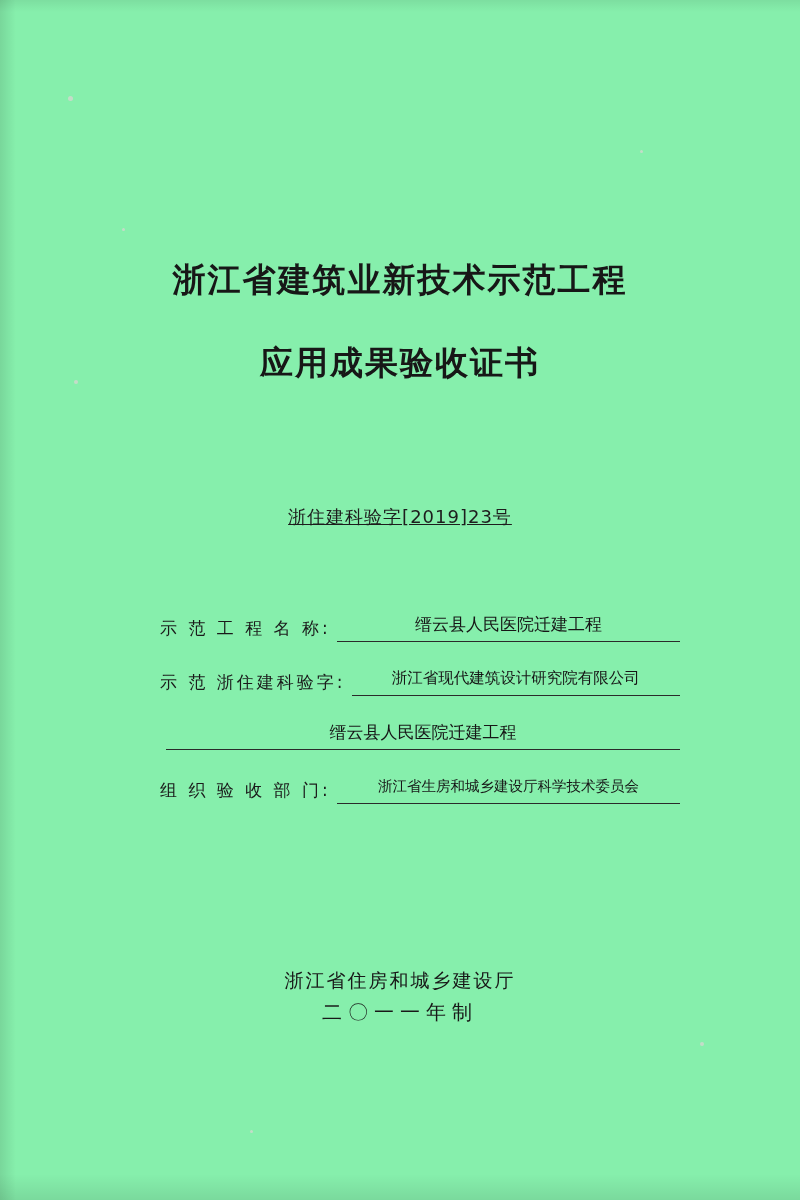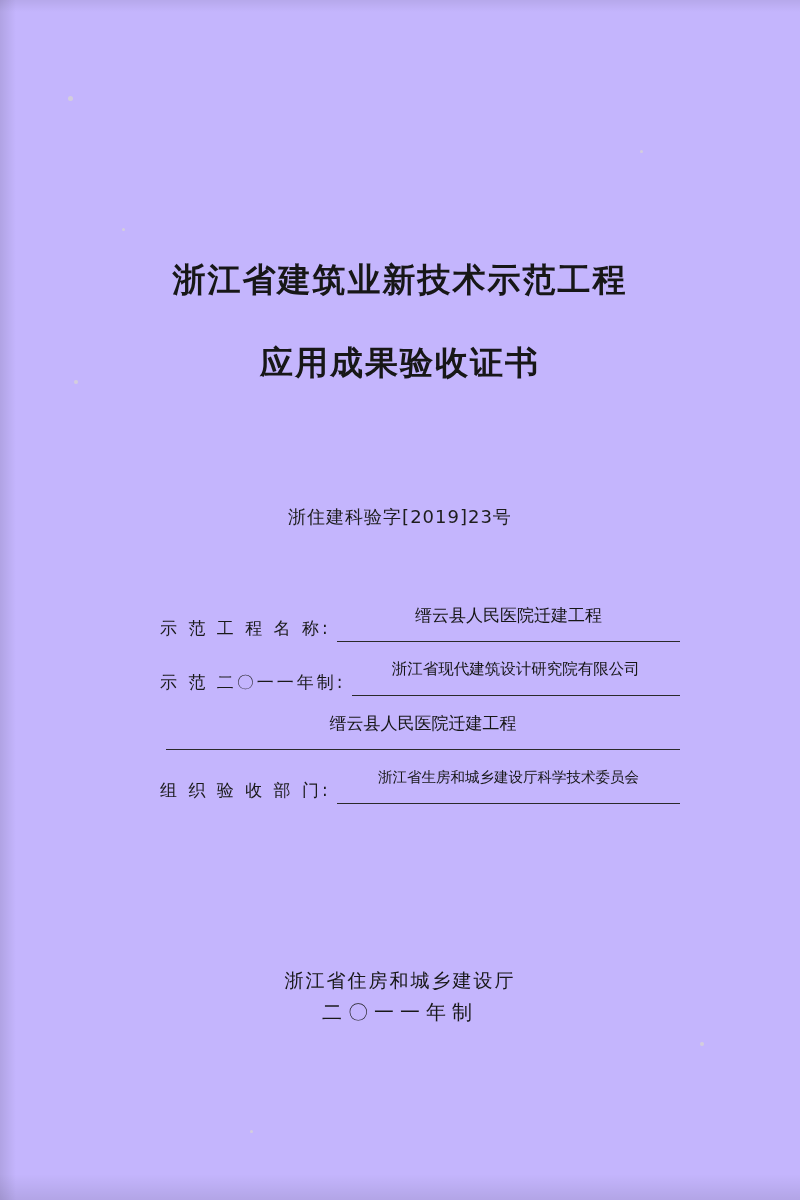--- a/index.html
+++ b/index.html
@@ -11,21 +11,21 @@
     height: 1200px;
     background: #ffffff;
     font-family: "DejaVu Sans", sans-serif;
     color: #141414;
     overflow: hidden;
   }
   .page {
     position: relative;
     width: 800px;
     height: 1200px;
-    background: #c4b5fd;
+    background: #86efac;
     box-sizing: border-box;
   }
   
   .speck {
     position: absolute;
     background: #d8d6d2;
     border-radius: 50%;
     opacity: .75;
   }
   .edge-shadow-left {
@@ -70,20 +70,21 @@
 
   .doc-number {
     position: absolute;
     top: 505px;
     left: 0;
     width: 800px;
     text-align: center;
     font-size: 18px;
     letter-spacing: 1px;
     color: #1d1d1d;
+    text-decoration: underline;
   }
 
   .fields {
     position: absolute;
     top: 612px;
     left: 160px;
     width: 520px;
   }
   .field-row {
     display: flex;
@@ -98,21 +99,21 @@
     line-height: 28px;
   }
   .field-label.spaced-sm   { letter-spacing: 3px; }
   .field-value {
     flex: 1;
     margin-left: 6px;
     border-bottom: 1px solid #2a2a2a;
     text-align: center;
     font-size: 17px;
     line-height: 26px;
-    padding-bottom: 13px;
+    padding-bottom: 4px;
     color: #161616;
     white-space: nowrap;
   }
   .field-value.small { font-size: 15.5px; }
   .field-value.tiny  { font-size: 14.5px; }
 
   .footer {
     position: absolute;
     top: 968px;
     left: 0;
@@ -154,21 +155,21 @@
   <div class="doc-number">浙住建科验字[2019]23号</div>
 
   <div class="fields">
 
     <div class="field-row">
       <span class="field-label spaced-sm">示 范 工 程 名  称:</span>
       <span class="field-value">缙云县人民医院迁建工程</span>
     </div>
 
     <div class="field-row">
-      <span class="field-label spaced-sm">示 范 二〇一一年制:</span>
+      <span class="field-label spaced-sm">示 范 浙住建科验字:</span>
       <span class="field-value small">浙江省现代建筑设计研究院有限公司</span>
     </div>
 
     <div class="field-row">
       <span class="field-value">缙云县人民医院迁建工程</span>
     </div>
 
     <div class="field-row">
       <span class="field-label spaced-sm">组 织 验 收 部 门:</span>
       <span class="field-value tiny">浙江省生房和城乡建设厅科学技术委员会</span>

